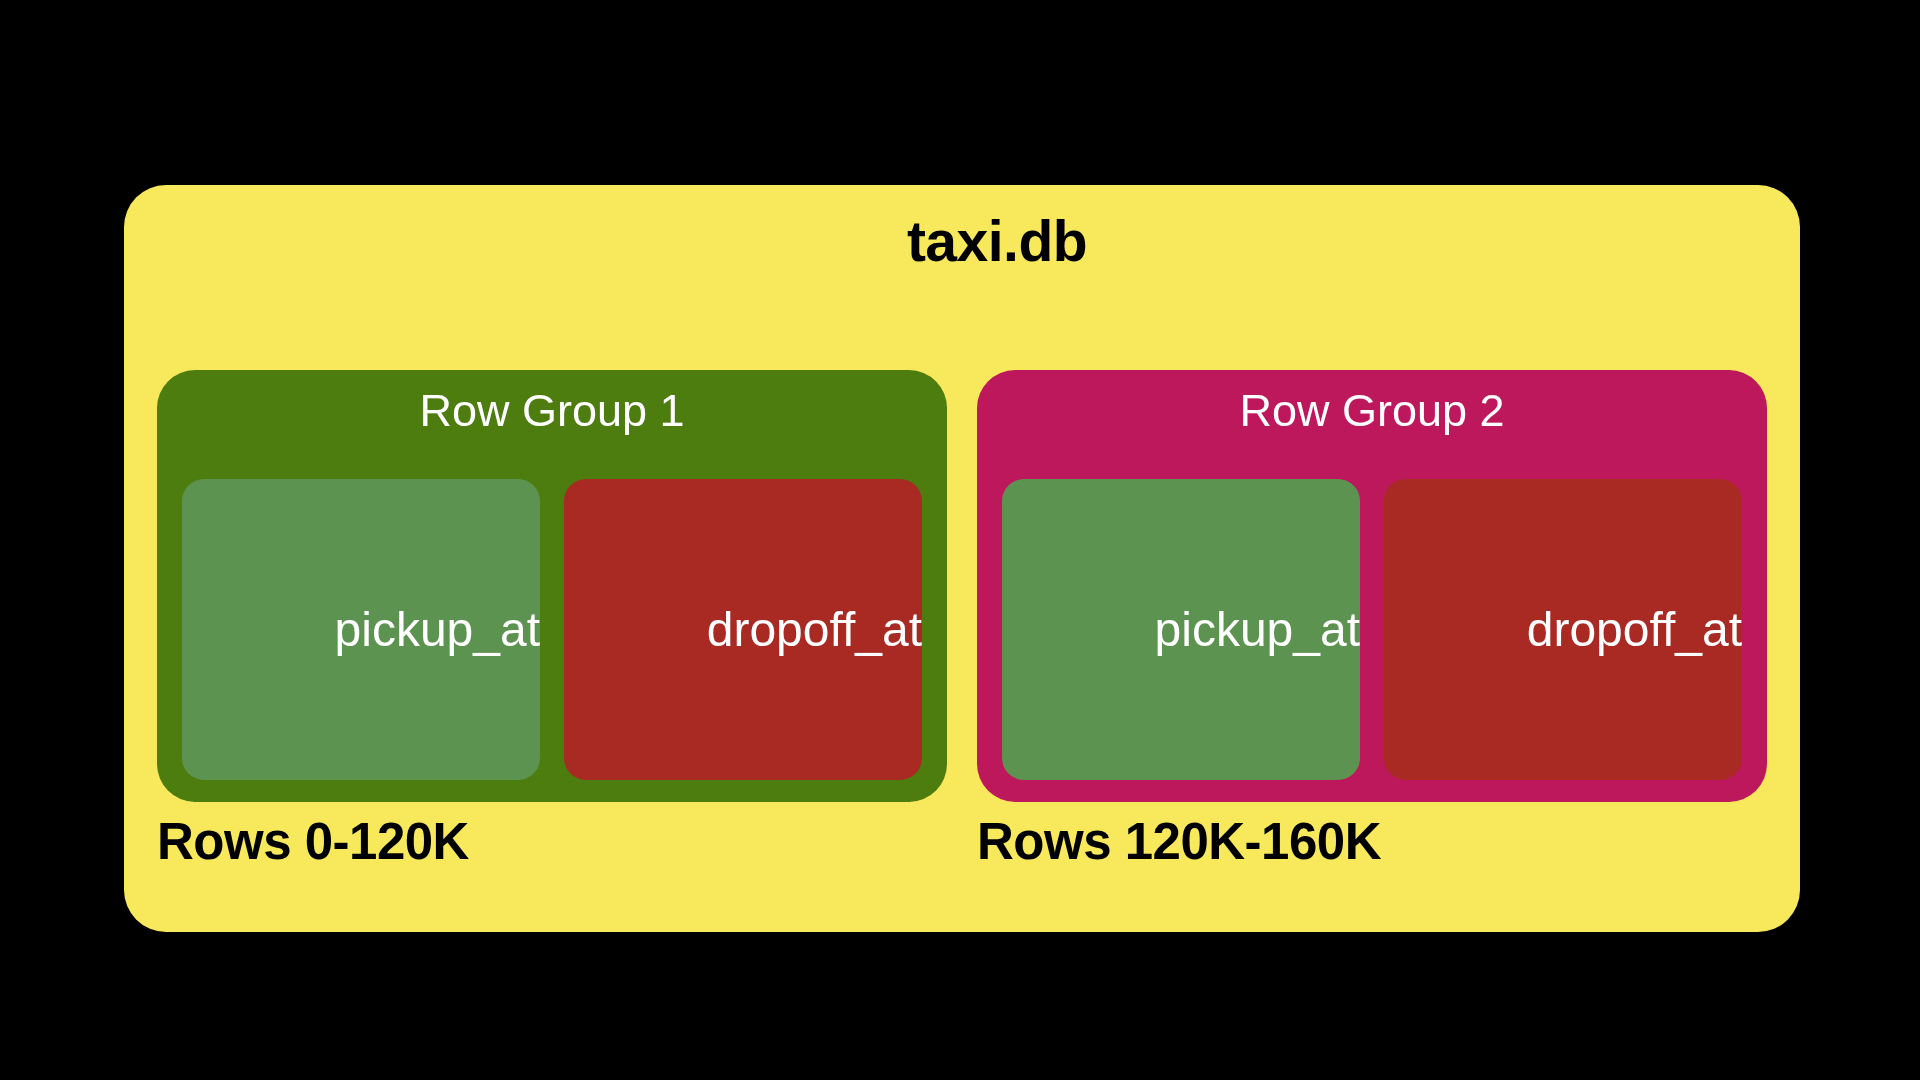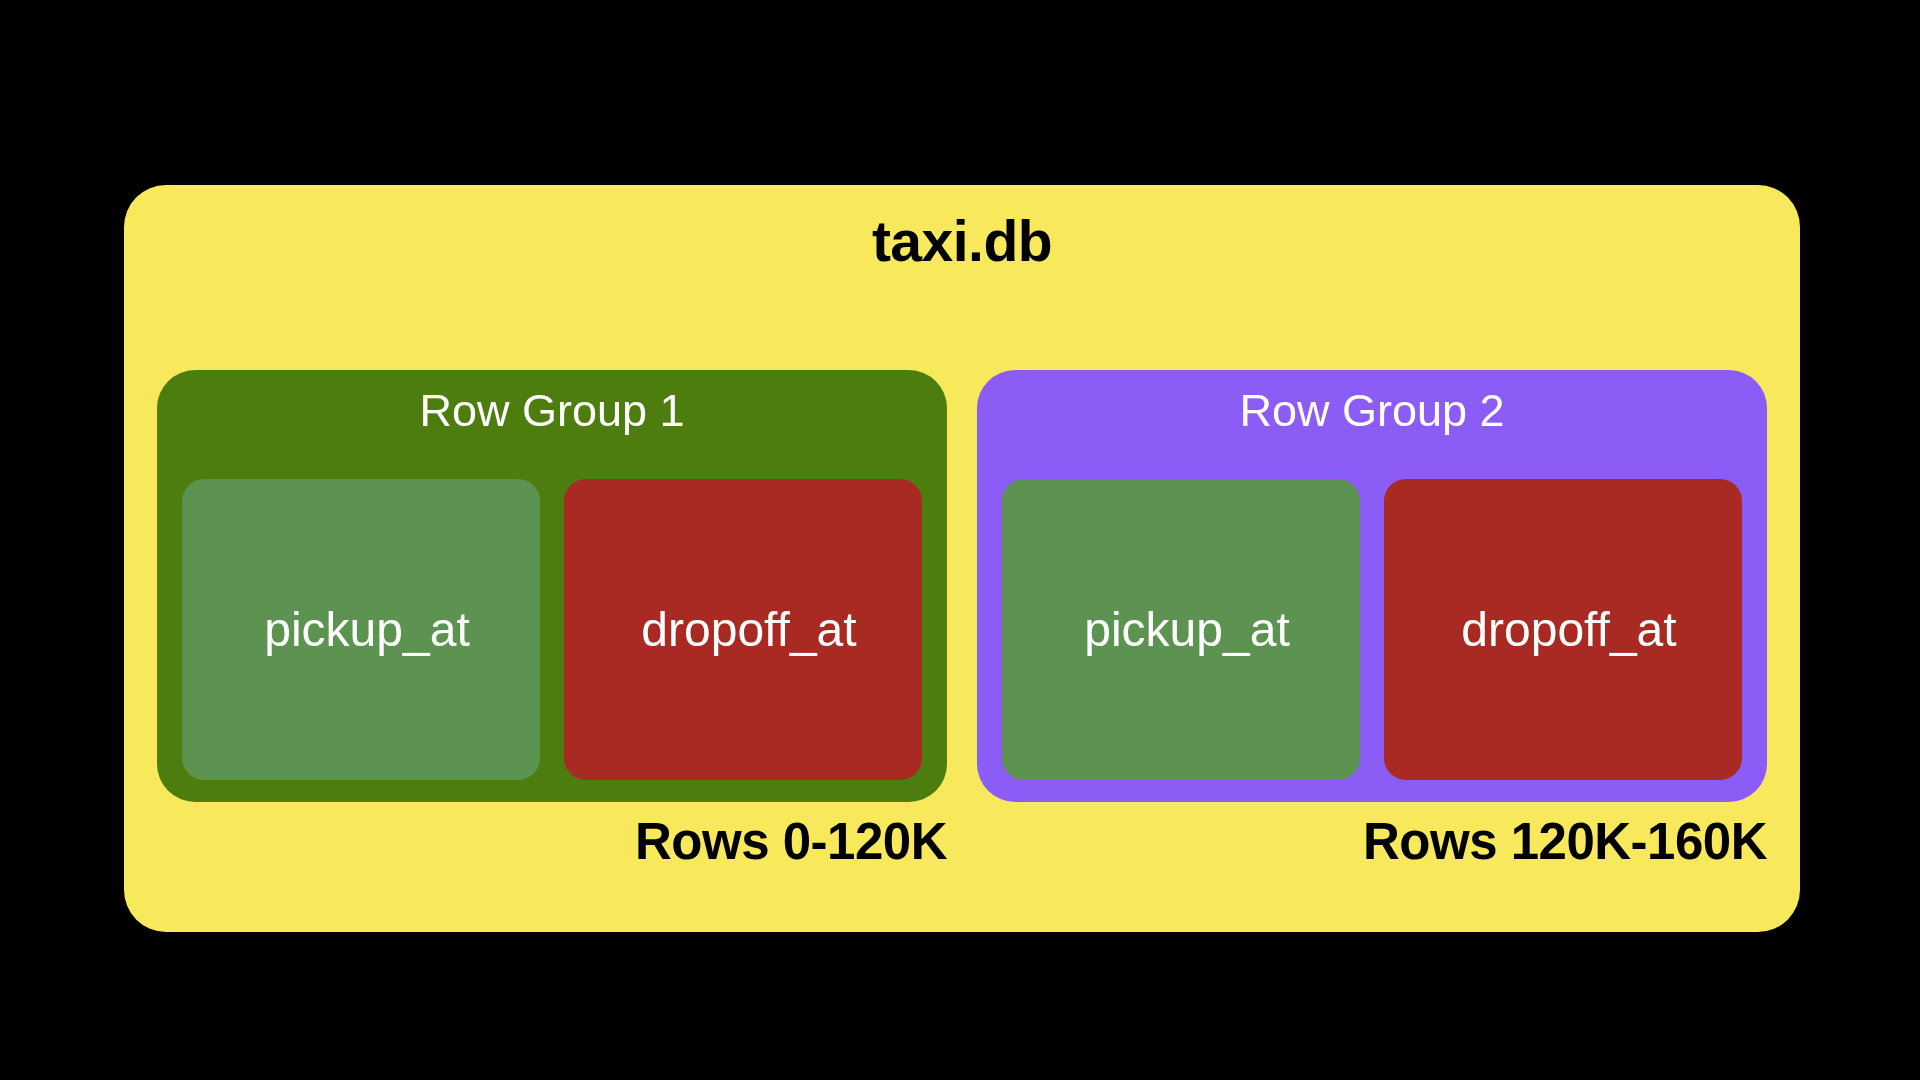--- a/index.html
+++ b/index.html
@@ -90,21 +90,21 @@
     display: flex;
     flex-direction: row;
     gap: 24px;
   }
 
   .column-box {
     flex: 1 1 0;
     border-radius: 22px;
     display: flex;
     align-items: center;
-    justify-content: center;
+    justify-content: flex-end;
     box-sizing: border-box;
     padding-left: 12px;
   }
 
   .column-label {
     font-size: 48px;
     font-weight: normal;
     color: #ffffff;
     line-height: 1;
     white-space: nowrap;
@@ -117,52 +117,52 @@
     top: 630px;
     width: 1610px;
     height: 80px;
     display: flex;
     flex-direction: row;
     gap: 30px;
   }
 
   .row-range {
     flex: 1 1 0;
-    text-align: right;
+    text-align: left;
     font-size: 51px;
     font-weight: bold;
     color: #000000;
     line-height: 1.05;
     letter-spacing: -0.5px;
   }
 </style>
 </head>
 <body style="background: rgb(0, 0, 0);">
 
 <div id="stage">
 
   <div class="db-card" style="background: rgb(248, 233, 92);">
 
-    <div class="db-title" style="color: rgb(0, 0, 0);">taxi.db</div>
+    <div class="db-title" style="color: rgb(0, 0, 0); padding-left: 35px;">taxi.db</div>
 
     <div class="rowgroups">
 
       <div class="rowgroup" style="background: #4d7c0f;">
         <div class="rowgroup-label" style="color: rgb(255, 255, 255);">Row Group 1</div>
         <div class="columns">
           <div class="column-box" style="background: rgb(93, 147, 80);">
             <span class="column-label">pickup_at</span>
           </div>
           <div class="column-box" style="background: rgb(168, 42, 34);">
             <span class="column-label">dropoff_at</span>
           </div>
         </div>
       </div>
 
-      <div class="rowgroup" style="background: #8b5cf6;">
+      <div class="rowgroup" style="background: #be185d;">
         <div class="rowgroup-label" style="color: rgb(255, 255, 255);">Row Group 2</div>
         <div class="columns">
           <div class="column-box" style="background: rgb(93, 147, 80);">
             <span class="column-label">pickup_at</span>
           </div>
           <div class="column-box" style="background: rgb(168, 42, 34);">
             <span class="column-label">dropoff_at</span>
           </div>
         </div>
       </div>

